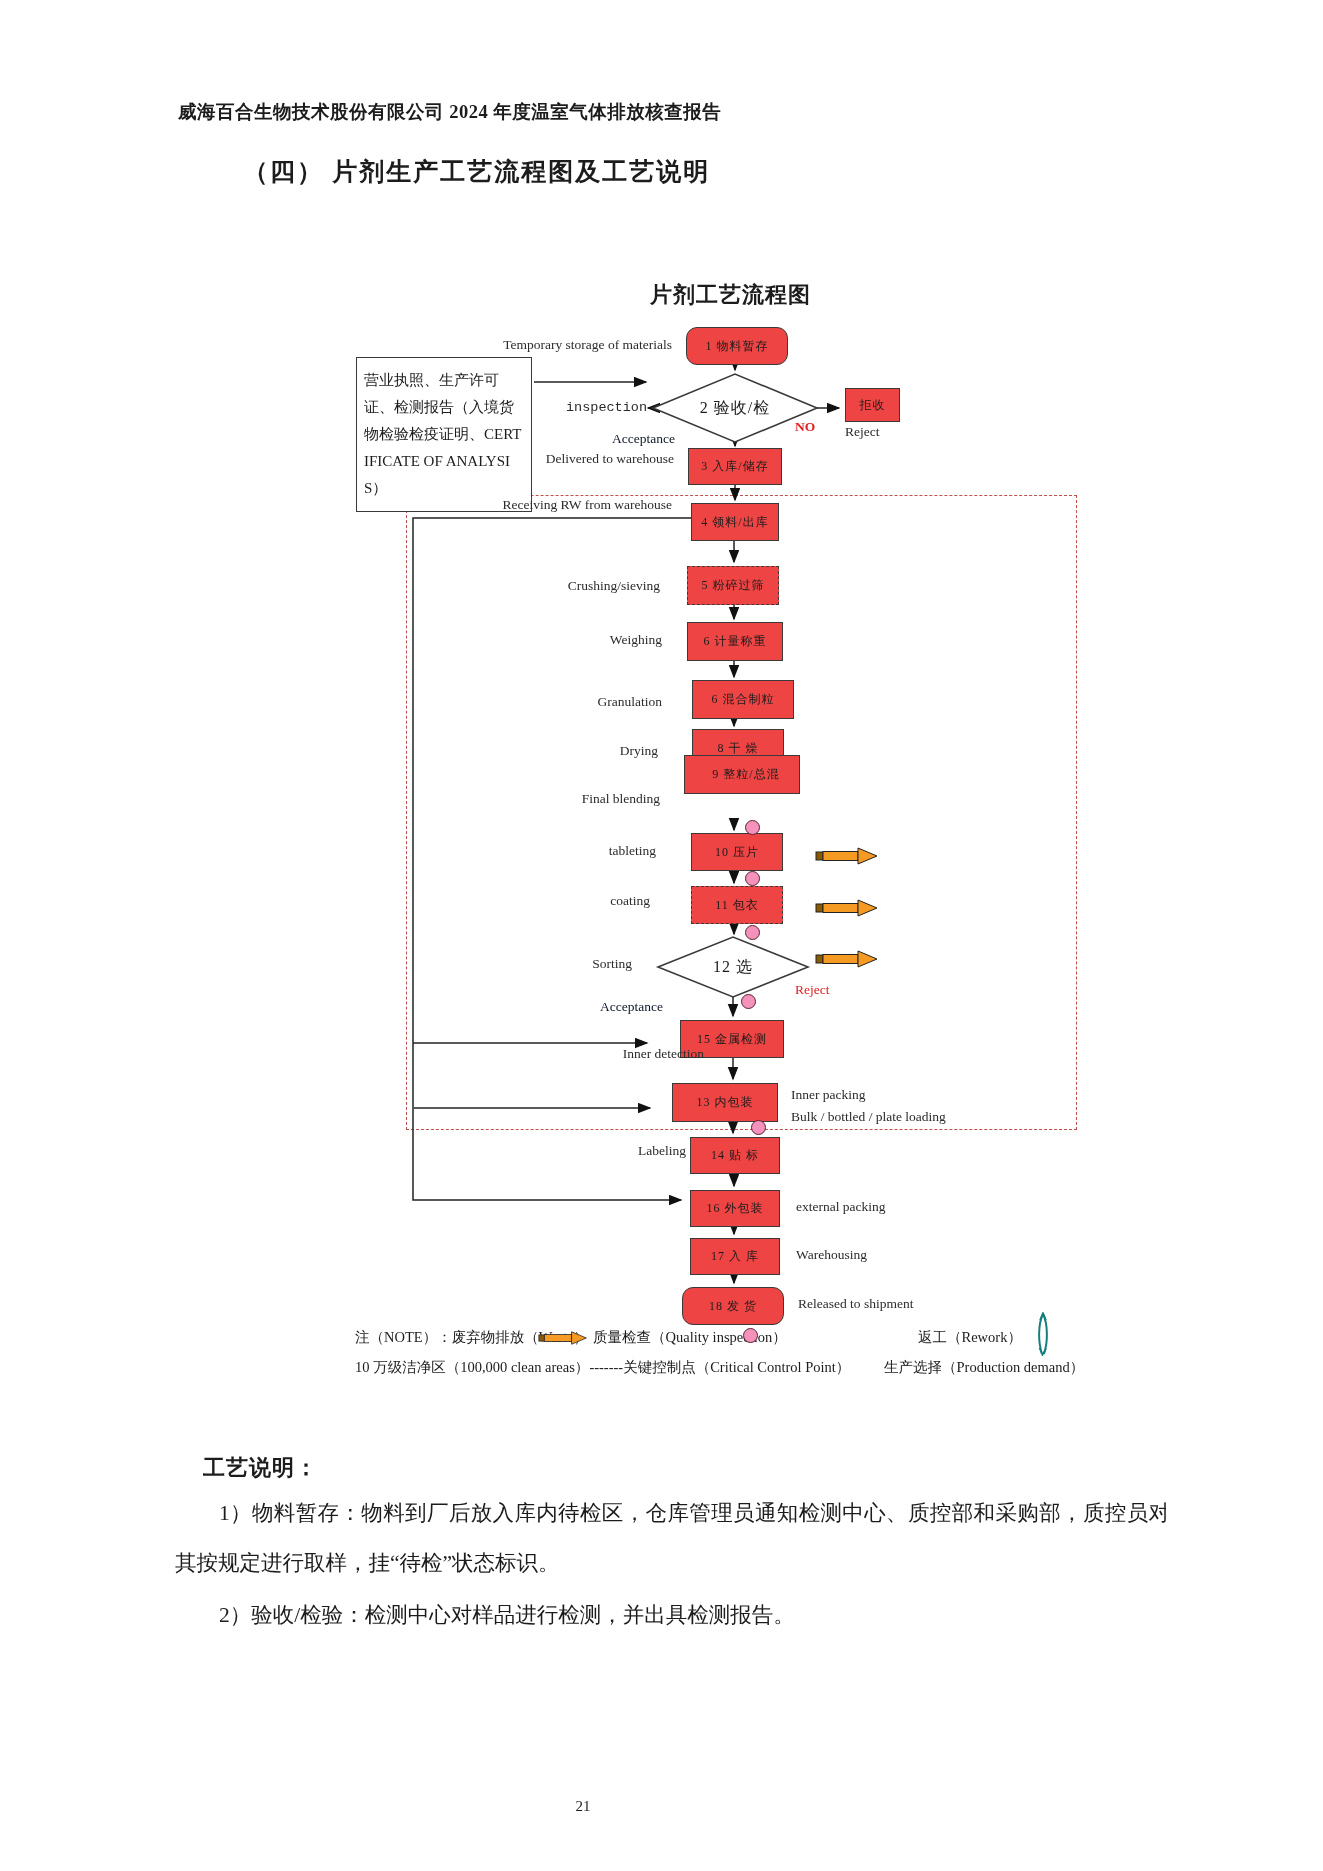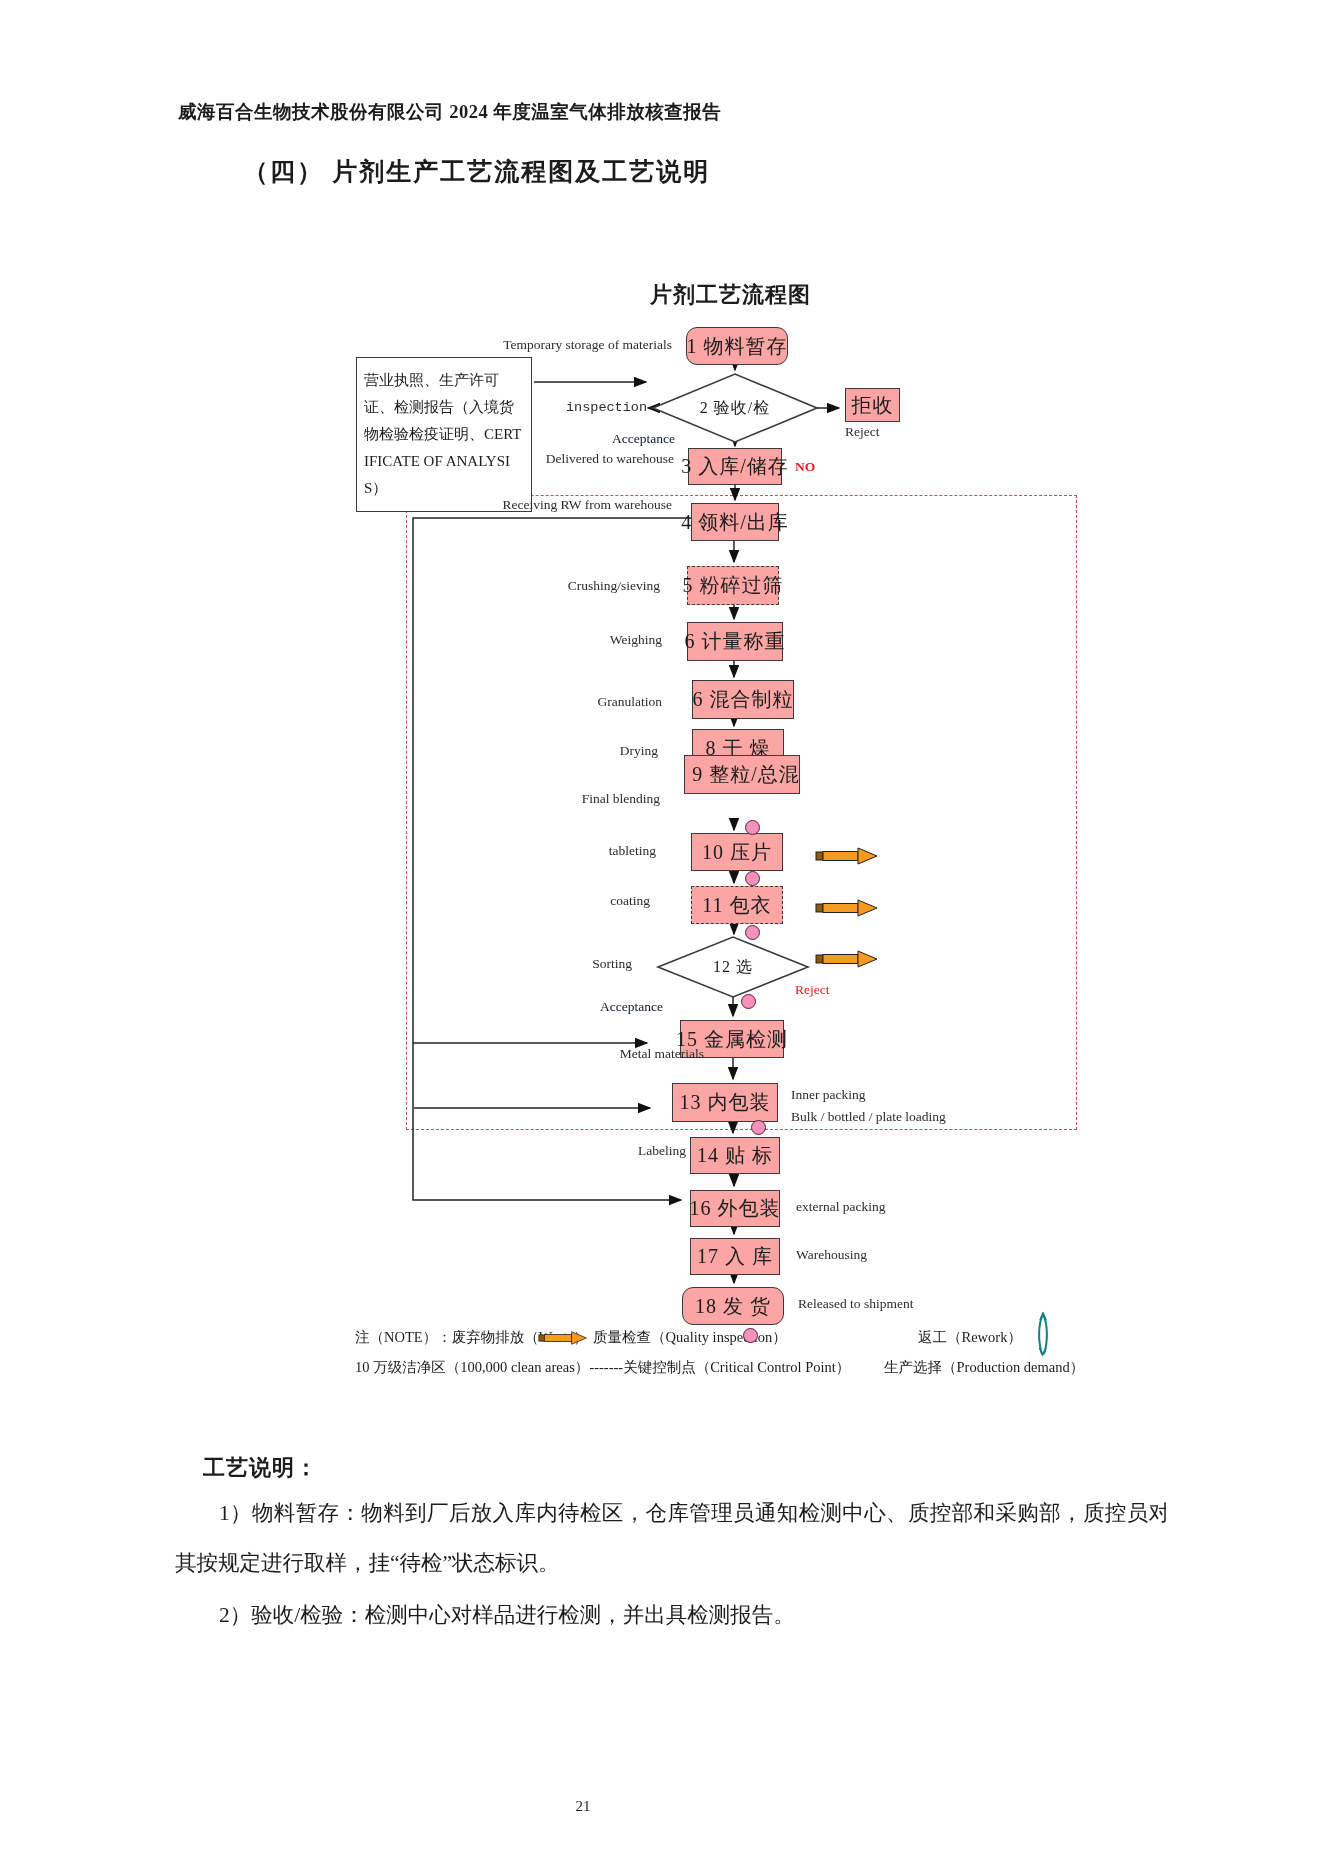--- a/index.html
+++ b/index.html
@@ -3,30 +3,30 @@
 <meta charset="utf-8">
 <style>
   html,body{margin:0;padding:0;background:#ffffff;}
   #page{position:relative;width:1166px;height:1871px;background:#fff;overflow:hidden;
         font-family:"Liberation Serif","DejaVu Serif",serif;color:#1c1c1c;}
   .hdr{position:absolute;left:178px;top:99px;font-size:18.5px;font-weight:bold;letter-spacing:.5px;white-space:nowrap;}
   .sec-title{position:absolute;left:243px;top:155px;font-size:25px;font-weight:bold;letter-spacing:2px;white-space:nowrap;}
   .chart-title{position:absolute;left:650px;top:280px;font-size:22px;font-weight:bold;letter-spacing:1px;white-space:nowrap;}
   .docbox{position:absolute;left:356px;top:357px;width:160px;min-height:88px;border:1.7px solid #3a3a3a;
           background:#fff;padding:9px 7px;font-size:15px;line-height:27px;word-break:break-all;z-index:3;}
-  .node{position:absolute;background:#fca5a5;border:1.6px solid #3a3a3a;display:flex;align-items:center;
-        justify-content:center;font-size:20px;white-space:nowrap;z-index:3;letter-spacing:1px;}
+  .node{position:absolute;background:#ef4444;border:1.6px solid #3a3a3a;display:flex;align-items:center;
+        justify-content:center;font-size:12px;white-space:nowrap;z-index:3;letter-spacing:1px;}
   .node.dashed{border-style:dashed;}
   .node.rounded{border-radius:11px;}
   .dlabel{position:absolute;text-align:center;font-size:16px;letter-spacing:1px;z-index:4;}
   .lbl{position:absolute;font-size:13.5px;color:#2b2b2b;white-space:nowrap;z-index:4;}
   .lbl.r{text-align:right;}
   .green{color:#0f172a;}
   .red{color:#e02020;}
-  .redb{color:#e02020;font-weight:bold;margin-top:40px;}
+  .redb{color:#e02020;font-weight:bold;}
   .boundary{position:absolute;left:406px;top:495px;width:669px;height:633px;
             border:1.4px dashed #c0504d;z-index:1;}
   svg.wire{position:absolute;left:0;top:0;z-index:2;}
   .qc-dot{position:absolute;width:15px;height:15px;border-radius:50%;background:#f492bb;
           border:1.5px solid #5b2333;box-sizing:border-box;z-index:5;}
   .icon{position:absolute;z-index:5;line-height:0;}
   .legend{position:absolute;font-size:14.5px;white-space:nowrap;z-index:4;}
   .desc-h{position:absolute;left:203px;top:1453px;font-size:22px;font-weight:bold;letter-spacing:1px;}
   .paras{position:absolute;left:175px;top:1488px;width:995px;}
   .paras p{margin:0 0 2px 0;font-size:21.5px;line-height:50px;text-indent:44px;text-align:justify;}
@@ -114,21 +114,21 @@
   <div class="lbl r" style="left:470px;top:578px;width:190px;">Crushing/sieving</div>
   <div class="lbl r" style="left:470px;top:632px;width:192px;">Weighing</div>
   <div class="lbl r" style="left:470px;top:694px;width:192px;">Granulation</div>
   <div class="lbl r" style="left:470px;top:743px;width:188px;">Drying</div>
   <div class="lbl r" style="left:458px;top:791px;width:202px;">Final blending</div>
   <div class="lbl r" style="left:458px;top:843px;width:198px;">tableting</div>
   <div class="lbl r" style="left:458px;top:893px;width:192px;">coating</div>
   <div class="lbl r" style="left:440px;top:956px;width:192px;">Sorting</div>
   <div class="lbl red" style="left:795px;top:982px;">Reject</div>
   <div class="lbl green" style="left:600px;top:999px;">Acceptance</div>
-  <div class="lbl r" style="left:520px;top:1046px;width:184px;">Metal materials</div>
+  <div class="lbl r" style="left:520px;top:1046px;width:184px;">Inner detection</div>
   <div class="lbl" style="left:791px;top:1087px;">Inner packing</div>
   <div class="lbl" style="left:791px;top:1109px;">Bulk / bottled / plate loading</div>
   <div class="lbl r" style="left:500px;top:1143px;width:186px;">Labeling</div>
   <div class="lbl" style="left:796px;top:1199px;">external packing</div>
   <div class="lbl" style="left:796px;top:1247px;">Warehousing</div>
   <div class="lbl" style="left:798px;top:1296px;">Released to shipment</div>
 
   <div class="qc-dot" style="left:745px;top:820px;"></div>
   <div class="qc-dot" style="left:745px;top:871px;"></div>
   <div class="qc-dot" style="left:745px;top:925px;"></div>

